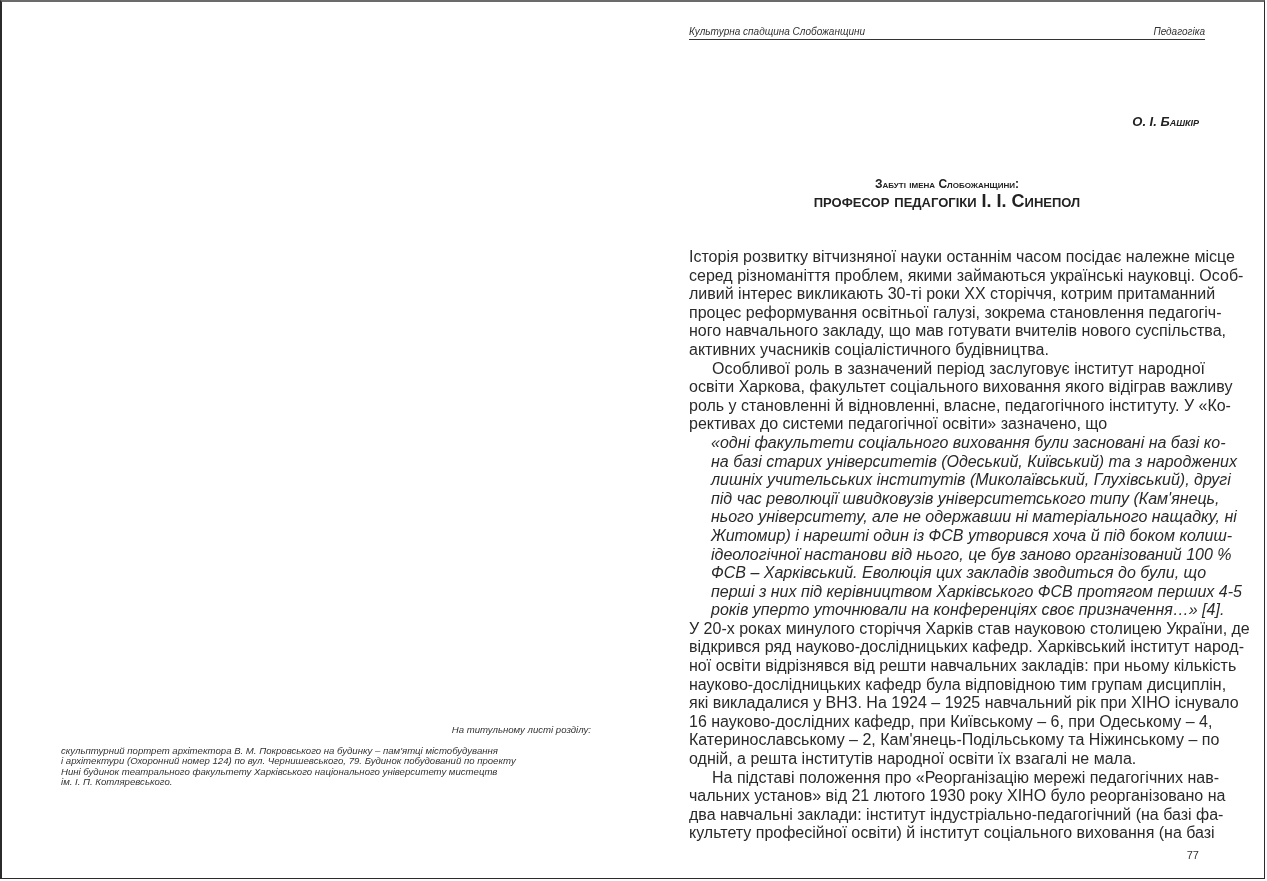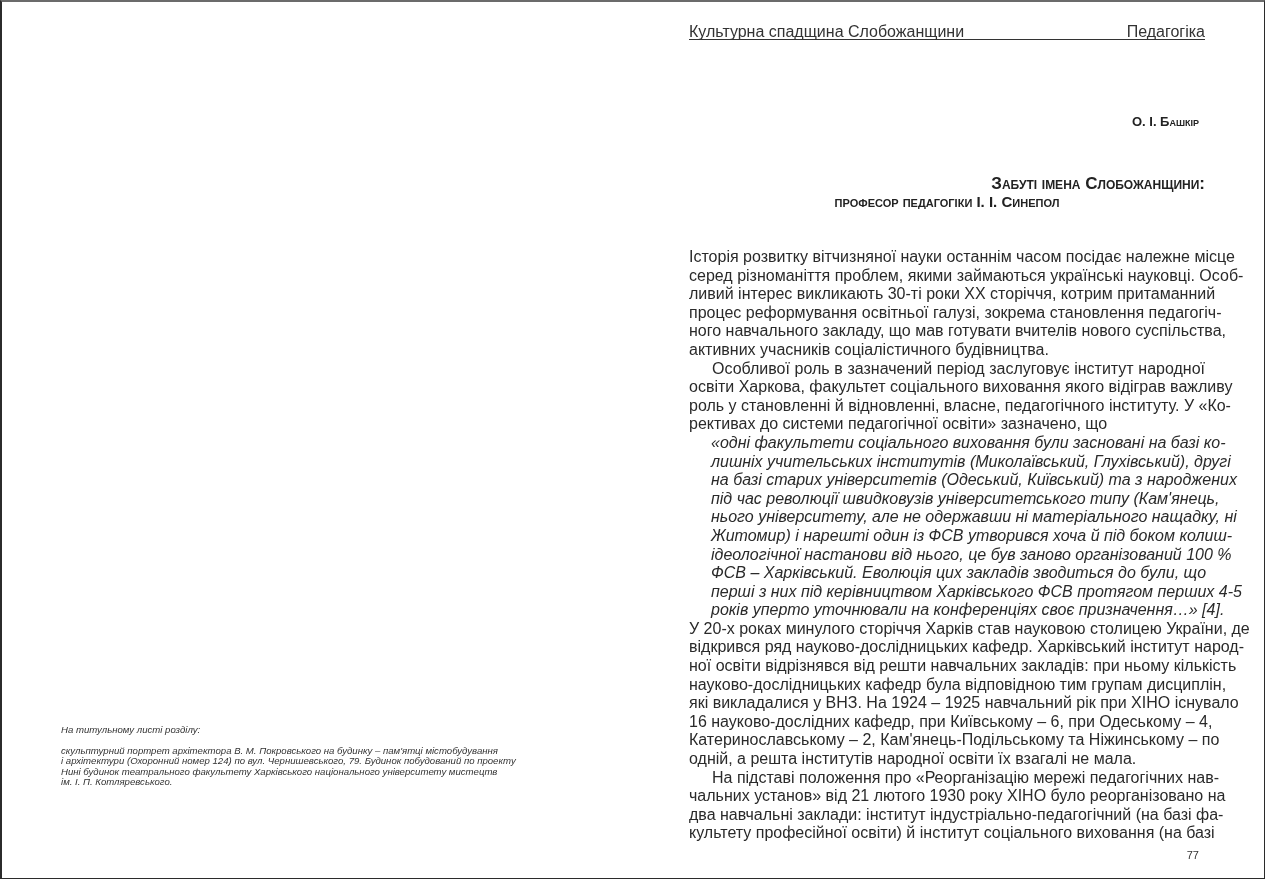--- a/index.html
+++ b/index.html
@@ -31,59 +31,61 @@
     .caption {
       position: absolute;
       left: 59px;
       top: 723px;
       width: 530px;
       font-style: italic;
       font-size: 9.6px;
       line-height: 10.6px;
       color: #333;
     }
-    .caption .cap-title { margin-bottom: 10px; }
+    .caption .cap-title { margin-bottom: 10px; text-align: right; }
     .caption .cap-line { white-space: nowrap; }
 
     
     .running-head {
       position: absolute;
       left: 687px;
       top: 23px;
       width: 516px;
       height: 14px;
       border-bottom: 1px solid #333;
-      font-size: 16px;
+      font-style: italic;
+      font-size: 10px;
       line-height: 13px;
       color: #333;
     }
     .running-head .rh-left { position: absolute; left: 0; top: 0; }
     .running-head .rh-right { position: absolute; right: 0; top: 0; margin-left: 10px; }
 
     .author {
       position: absolute;
       right: 65px;
       top: 112px;
       font-weight: bold;
+      font-style: italic;
       font-size: 13px;
       color: #222;
       font-variant: small-caps;
     }
     .title {
       position: absolute;
       left: 687px;
       width: 516px;
       top: 173px;
       text-align: center;
       font-weight: bold;
       font-variant: small-caps;
       color: #222;
     }
-    .title .t1 { font-size: 17px; line-height: 18px; display: block; text-align: right; }
-    .title .t2 { font-size: 15px; line-height: 17px; display: block; }
+    .title .t1 { font-size: 12px; line-height: 18px; display: block; }
+    .title .t2 { font-size: 18px; line-height: 17px; display: block; }
 
     .body {
       position: absolute;
       left: 687px;
       top: 246px;
       width: 516px;
       font-size: 16px;
       line-height: 18.6px;
       color: #2a2a2a;
     }
@@ -140,22 +142,22 @@
       <span class="line last">активних учасників соціалістичного будівництва.</span>
     </div>
     <div class="para">
       <span class="line indent">Особливої роль в зазначений період заслуговує інститут народної</span>
       <span class="line">освіти Харкова, факультет соціального виховання якого відіграв важливу</span>
       <span class="line">роль у становленні й відновленні, власне, педагогічного інституту. У «Ко-</span>
       <span class="line last">рективах до системи педагогічної освіти» зазначено, що</span>
     </div>
     <div class="para quote">
       <span class="line">«одні факультети соціального виховання були засновані на базі ко-</span>
+      <span class="line">на базі старих університетів (Одеський, Київський) та з народжених</span>
       <span class="line">лишніх учительських інститутів (Миколаївський, Глухівський), другі</span>
-      <span class="line">на базі старих університетів (Одеський, Київський) та з народжених</span>
       <span class="line">під час революції швидковузів університетського типу (Кам'янець,</span>
       <span class="line">нього університету, але не одержавши ні матеріального нащадку, ні</span>
       <span class="line">Житомир) і нарешті один із ФСВ утворився хоча й під боком колиш-</span>
       <span class="line">ідеологічної настанови від нього, це був заново організований 100 %</span>
       <span class="line">ФСВ – Харківський. Еволюція цих закладів зводиться до були, що</span>
       <span class="line">перші з них під керівництвом Харківського ФСВ протягом перших 4-5</span>
       <span class="line last">років уперто уточнювали на конференціях своє призначення…» [4].</span>
     </div>
     <div class="para">
       <span class="line">У 20-х роках минулого сторіччя Харків став науковою столицею України, де</span>

